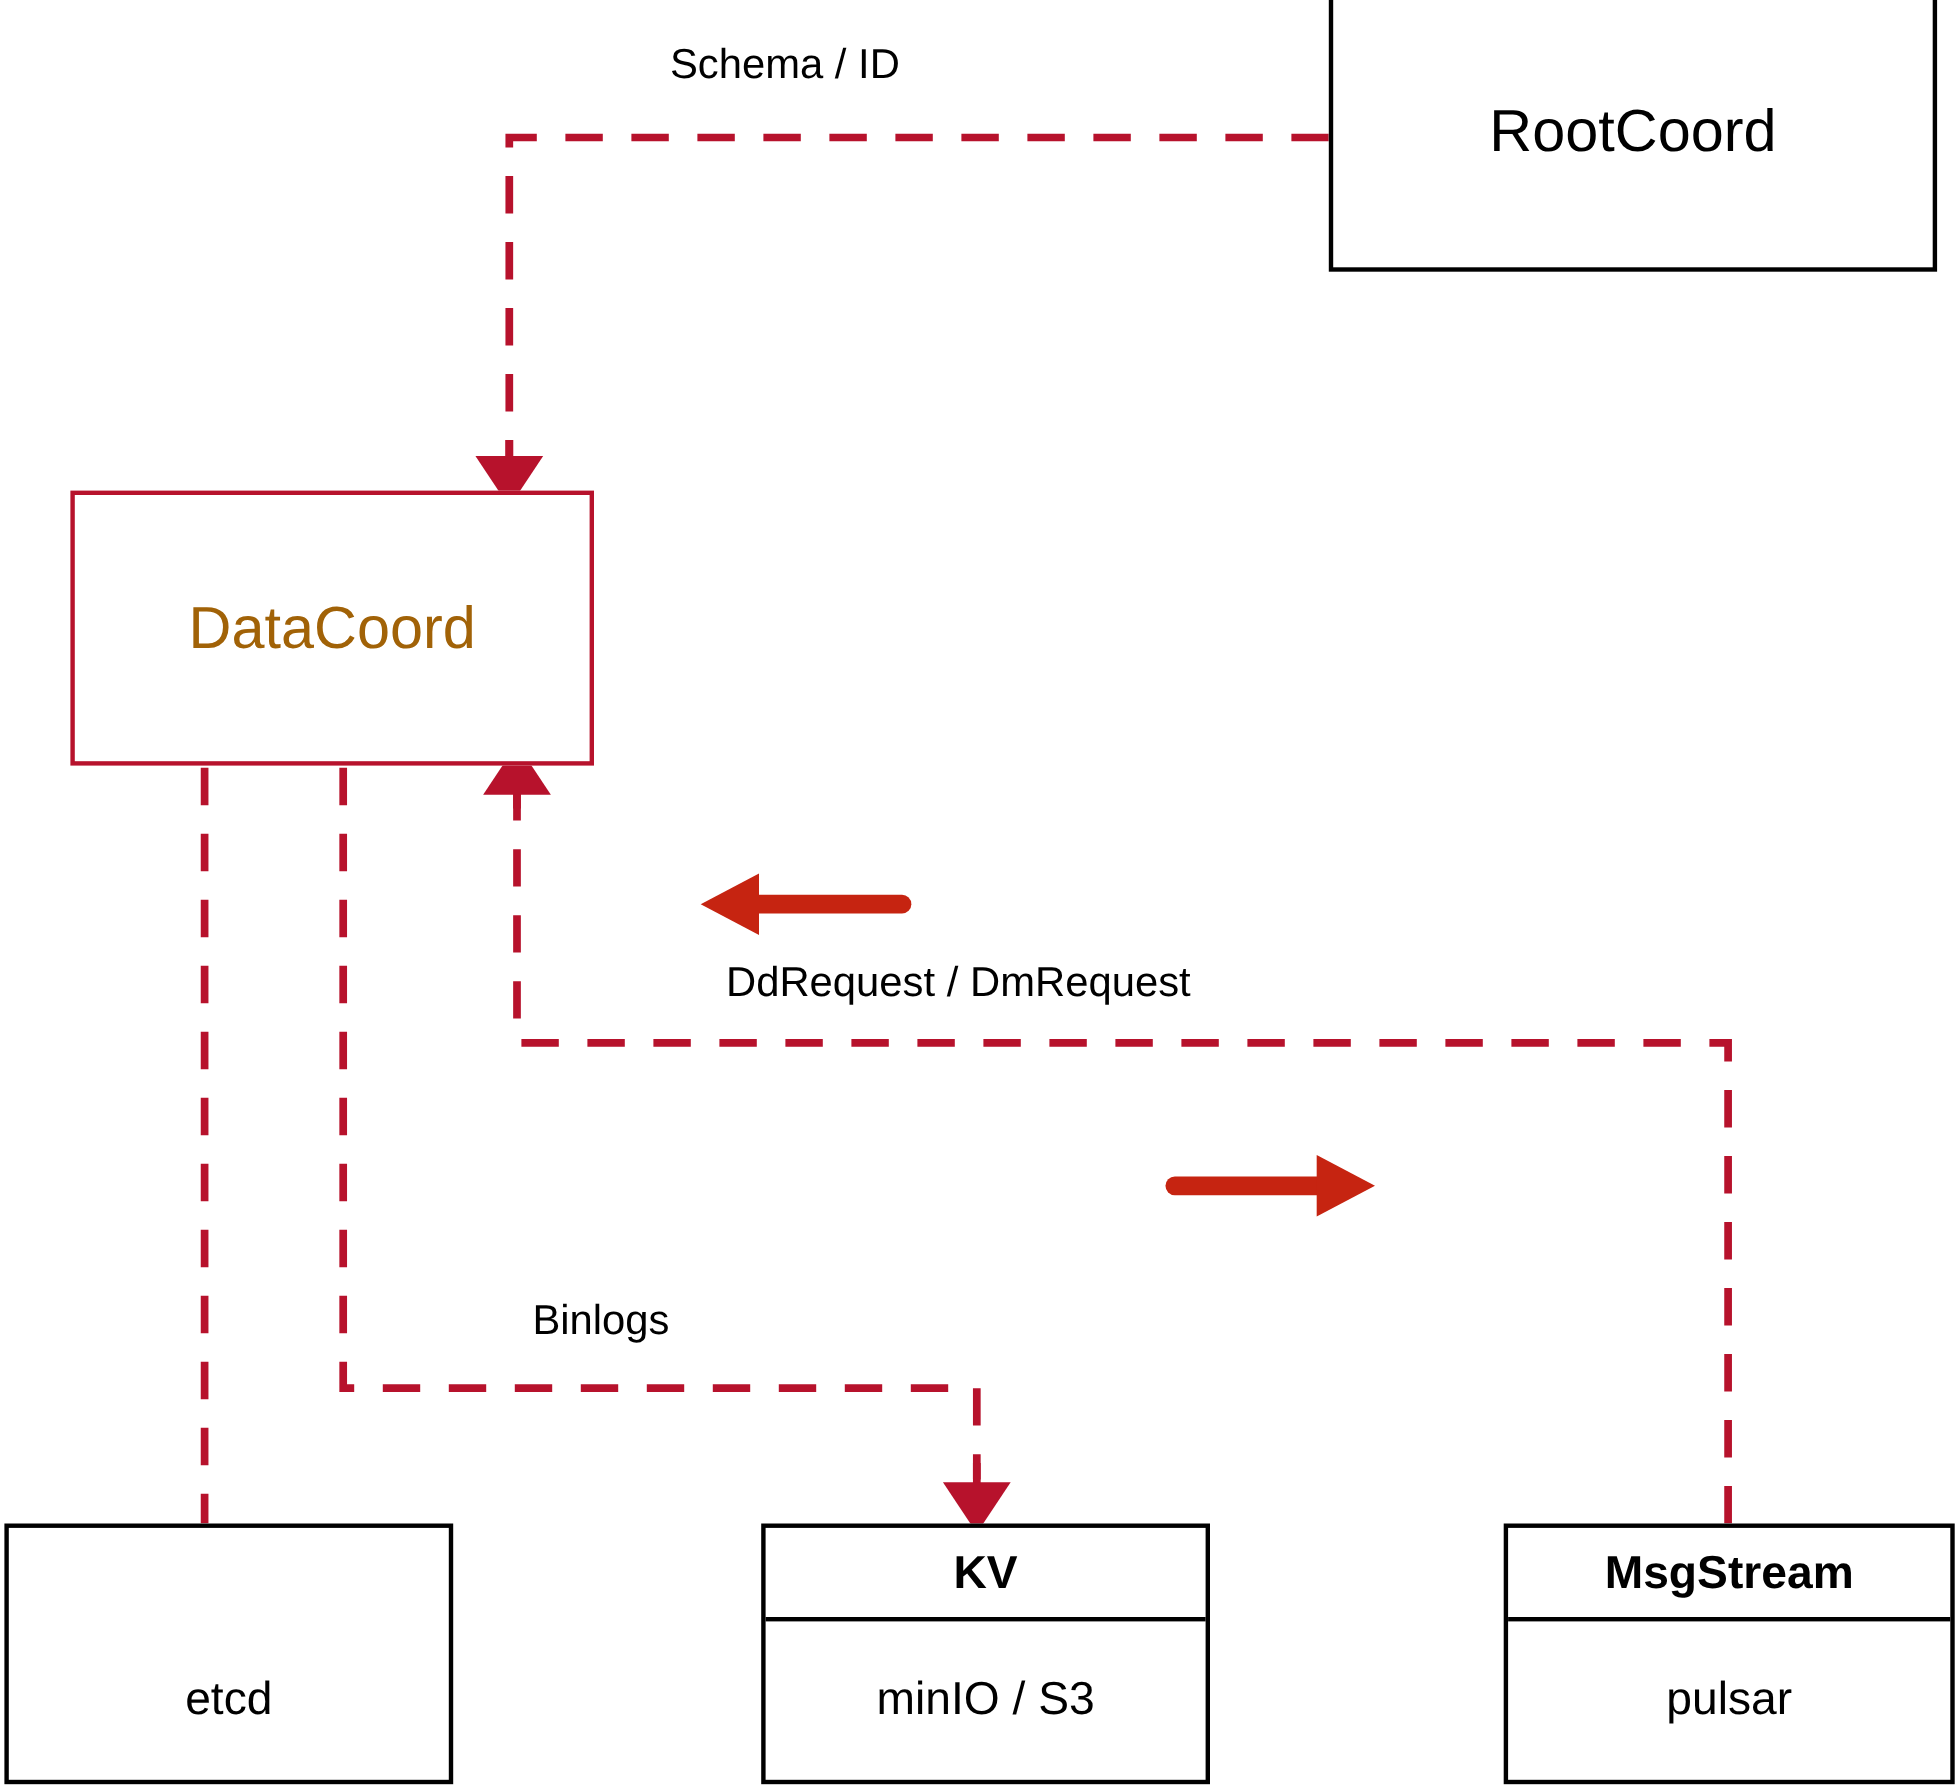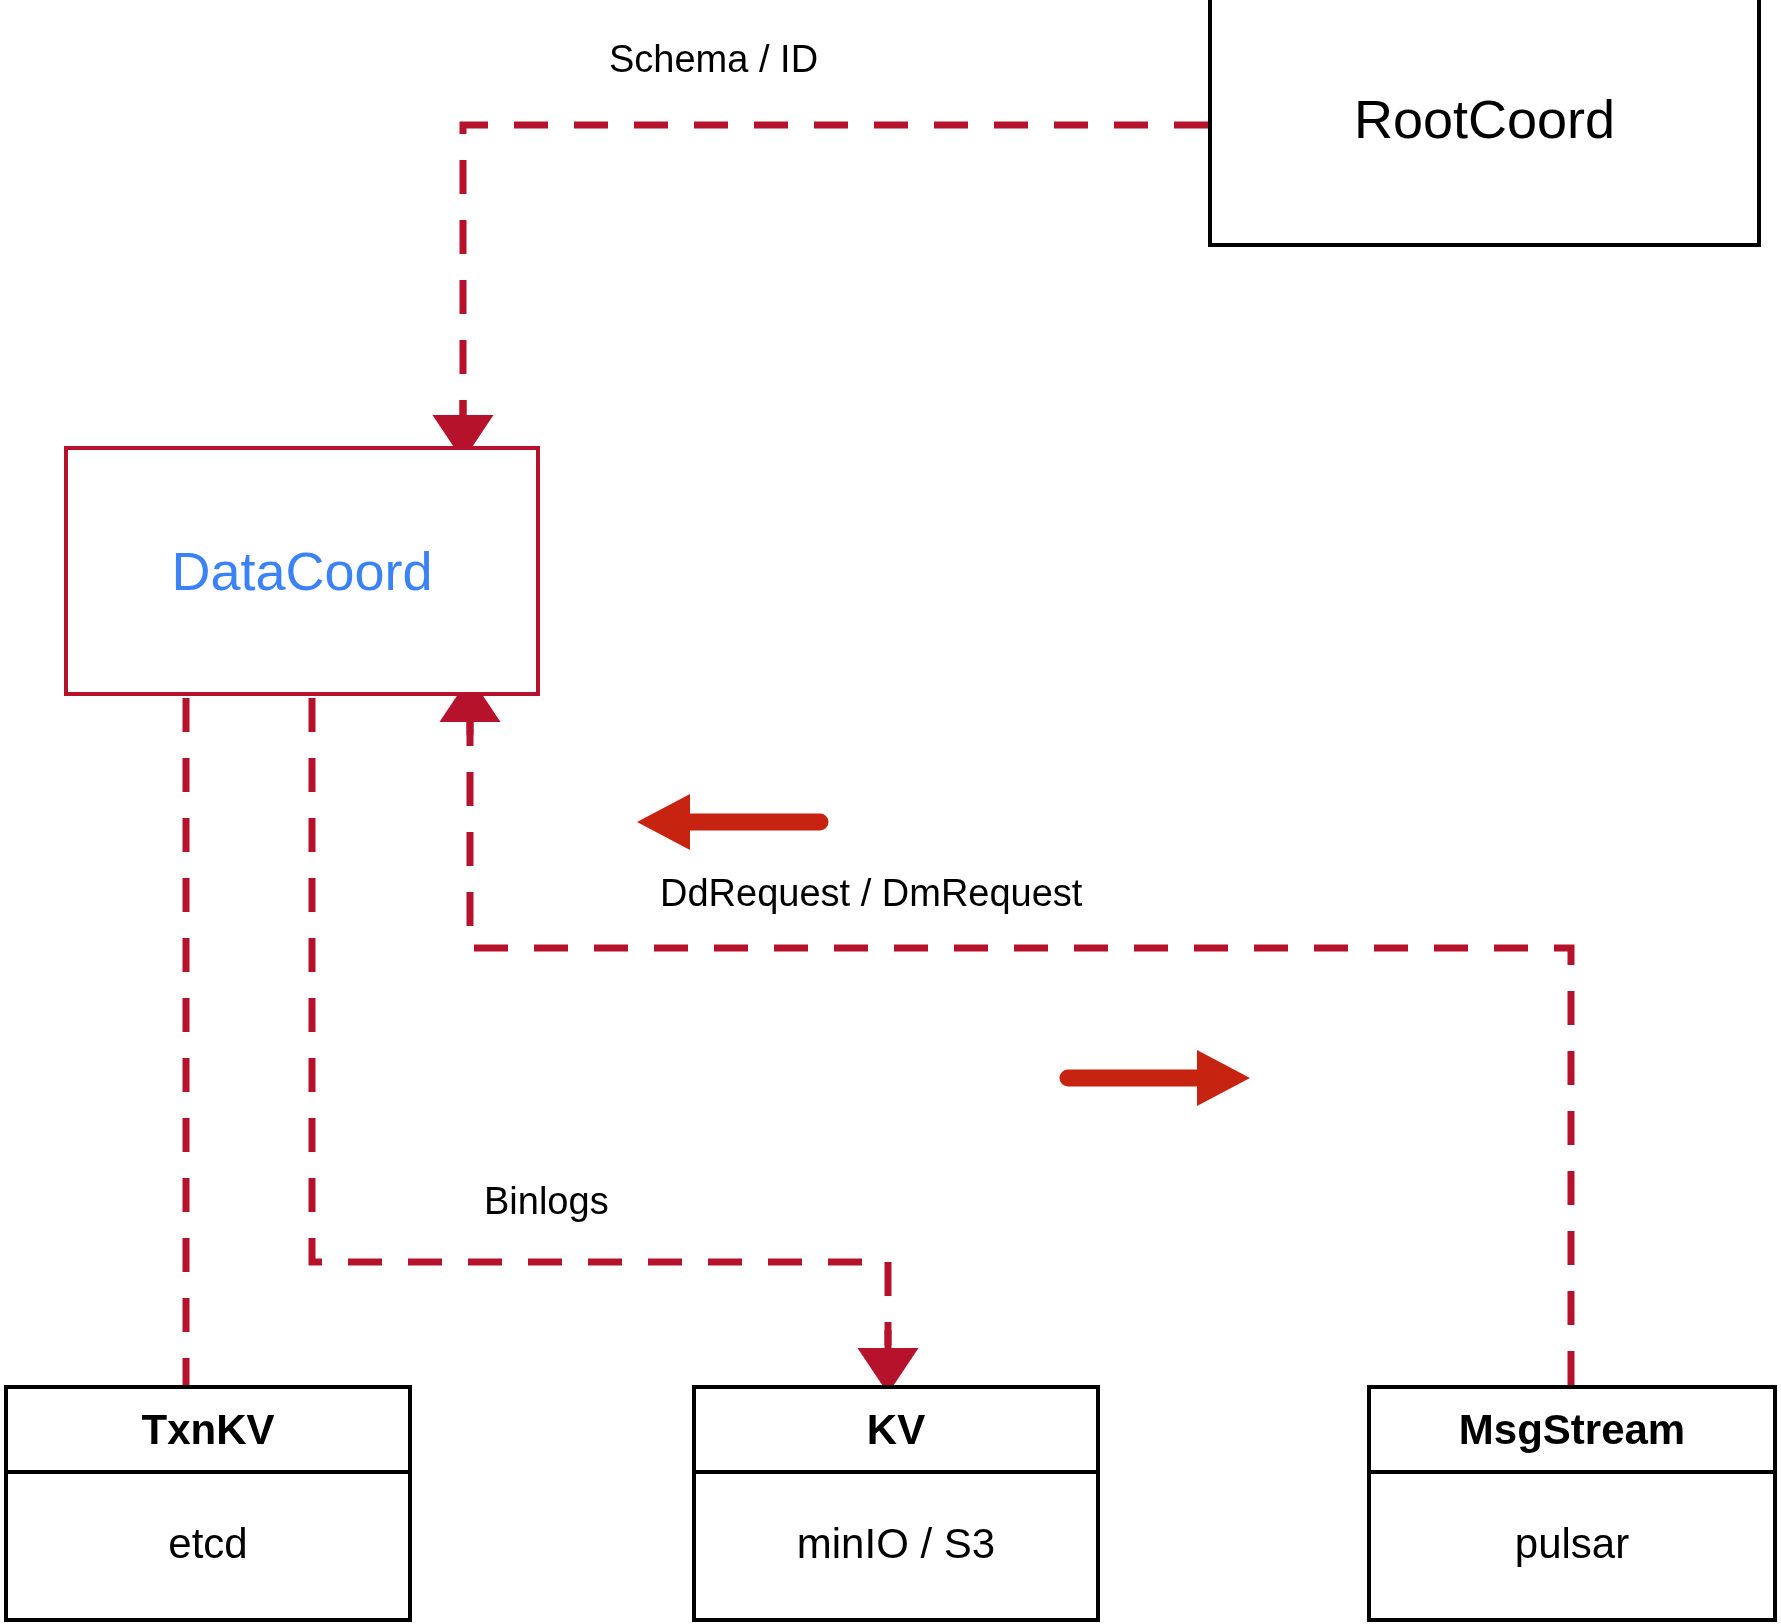--- a/index.html
+++ b/index.html
@@ -37,21 +37,21 @@
     left: 0;
     right: 0;
     top: 50%;
     transform: translateY(-50%);
     text-align: center;
     font-size: 54px;
     color: #000000;
     line-height: 1.15;
   }
   .node-title-center.accent {
-    color: #3b82f6;
+    color: #a16207;
   }
   .uml-header {
     position: absolute;
     left: 0;
     right: 0;
     top: 0;
     height: 81px;
     border-bottom: 4px solid #000000;
     display: flex;
     align-items: center;
@@ -128,21 +128,20 @@
 
   <div class="node-box node-plain" style="left:1208px; top:-10px; width:553px; height:257px;">
     <div class="node-title-center">RootCoord</div>
   </div>
 
   <div class="node-box node-accent" style="left:64px; top:446px; width:476px; height:250px;">
     <div class="node-title-center accent">DataCoord</div>
   </div>
 
   <div class="node-box node-plain" style="left:4px; top:1385px; width:408px; height:237px;">
-    <div class="uml-header">TxnKV</div>
     <div class="uml-body">
       <span>etcd</span>
     </div>
   </div>
 
   <div class="node-box node-plain" style="left:692px; top:1385px; width:408px; height:237px;">
     <div class="uml-header">KV</div>
     <div class="uml-body">
       <span>minIO / S3</span>
     </div>

